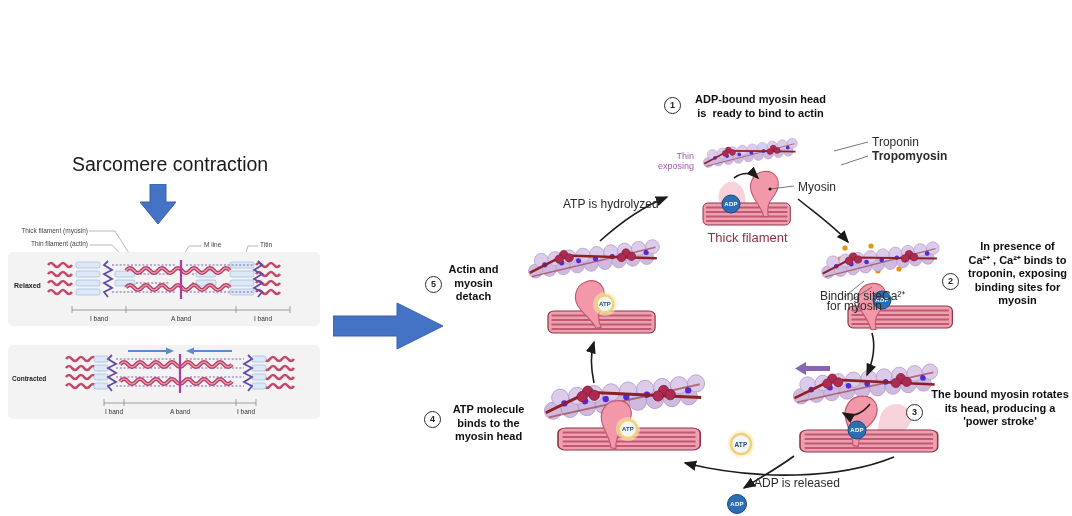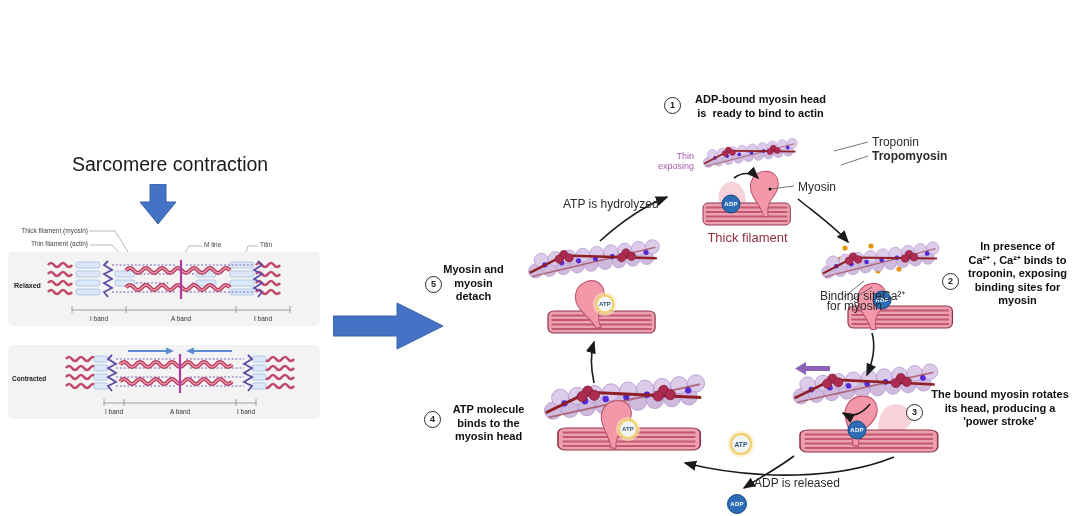--- a/index.html
+++ b/index.html
@@ -369,21 +369,21 @@
       <div class="stepline">ATP molecule</div>
       <div class="stepline">binds to the</div>
       <div class="stepline">myosin head</div>
     </div>
     <div class="abs steptext" style="left:508px;top:303px;width:144px;">
       <div class="stepline">The bound myosin rotates</div>
       <div class="stepline">its head, producing a</div>
       <div class="stepline">'power stroke'</div>
     </div>
     <div class="abs steptext" style="left:16px;top:178px;width:75px;">
-      <div class="stepline">Myosin and</div>
+      <div class="stepline">Actin and</div>
       <div class="stepline">myosin</div>
       <div class="stepline">detach</div>
     </div>
 
     <div class="abs purple-lbl right" style="left:228px;top:66px;width:46px;">
       <div>Thin</div>
       <div>exposing</div>
     </div>
     <div class="abs small-lbl" style="left:452px;top:52px;">Troponin</div>
     <div class="abs small-lbl" style="left:452px;top:66px;font-weight:bold;">Tropomyosin</div>

